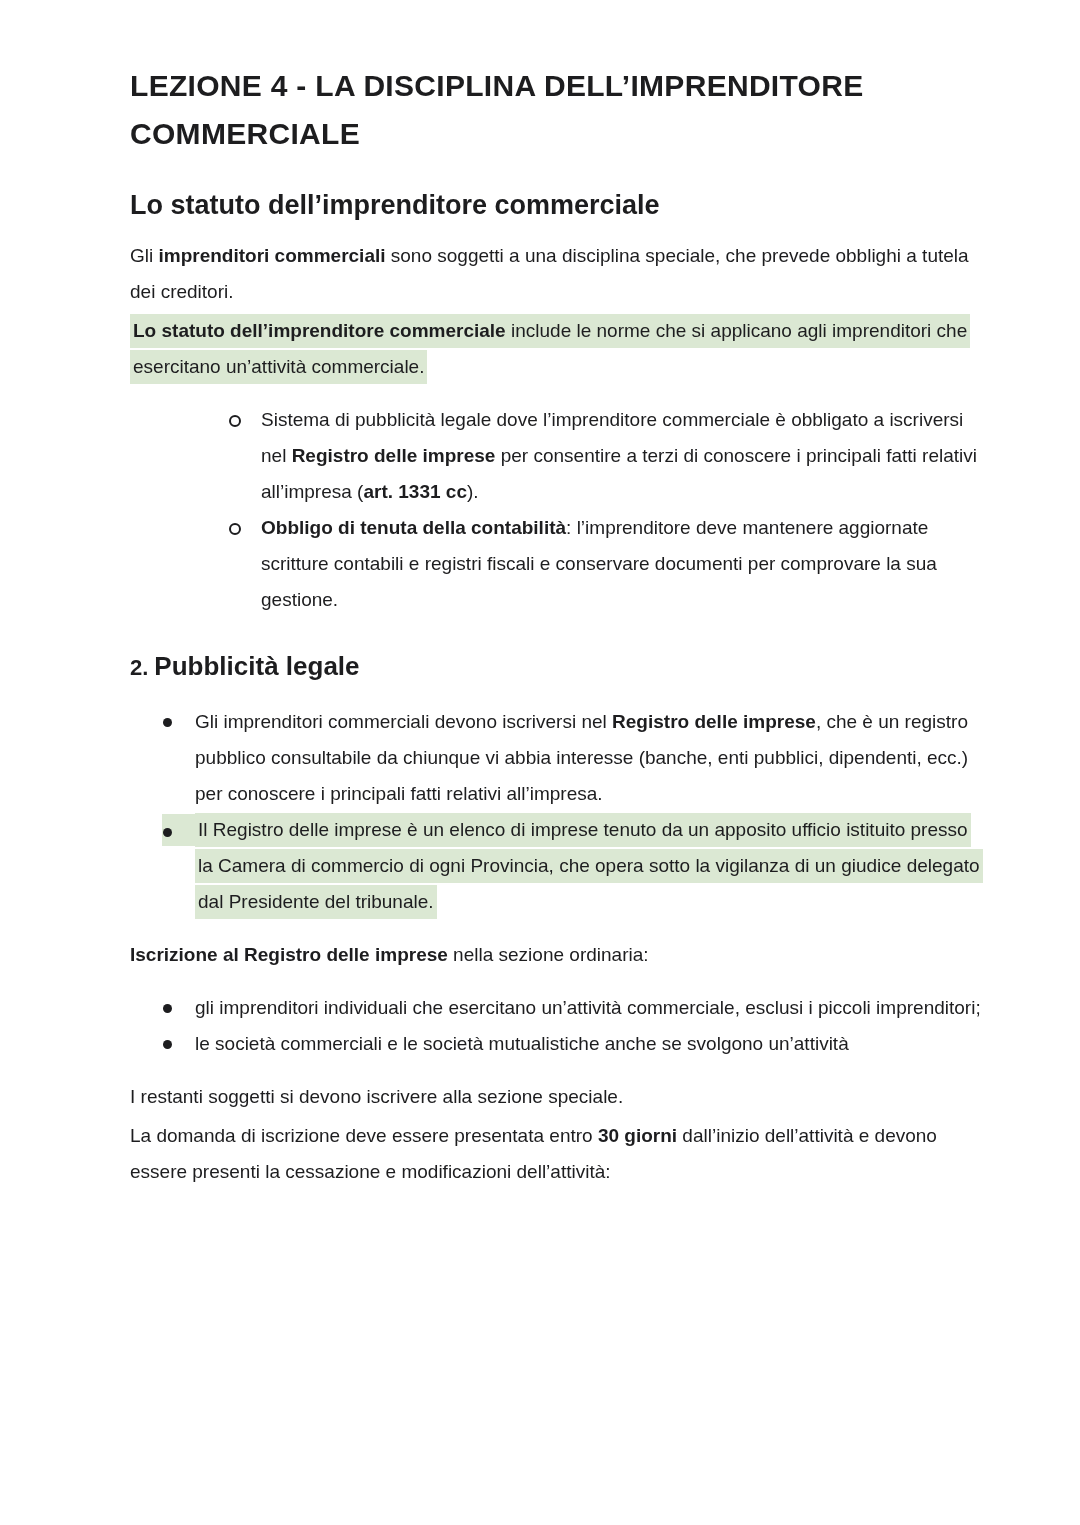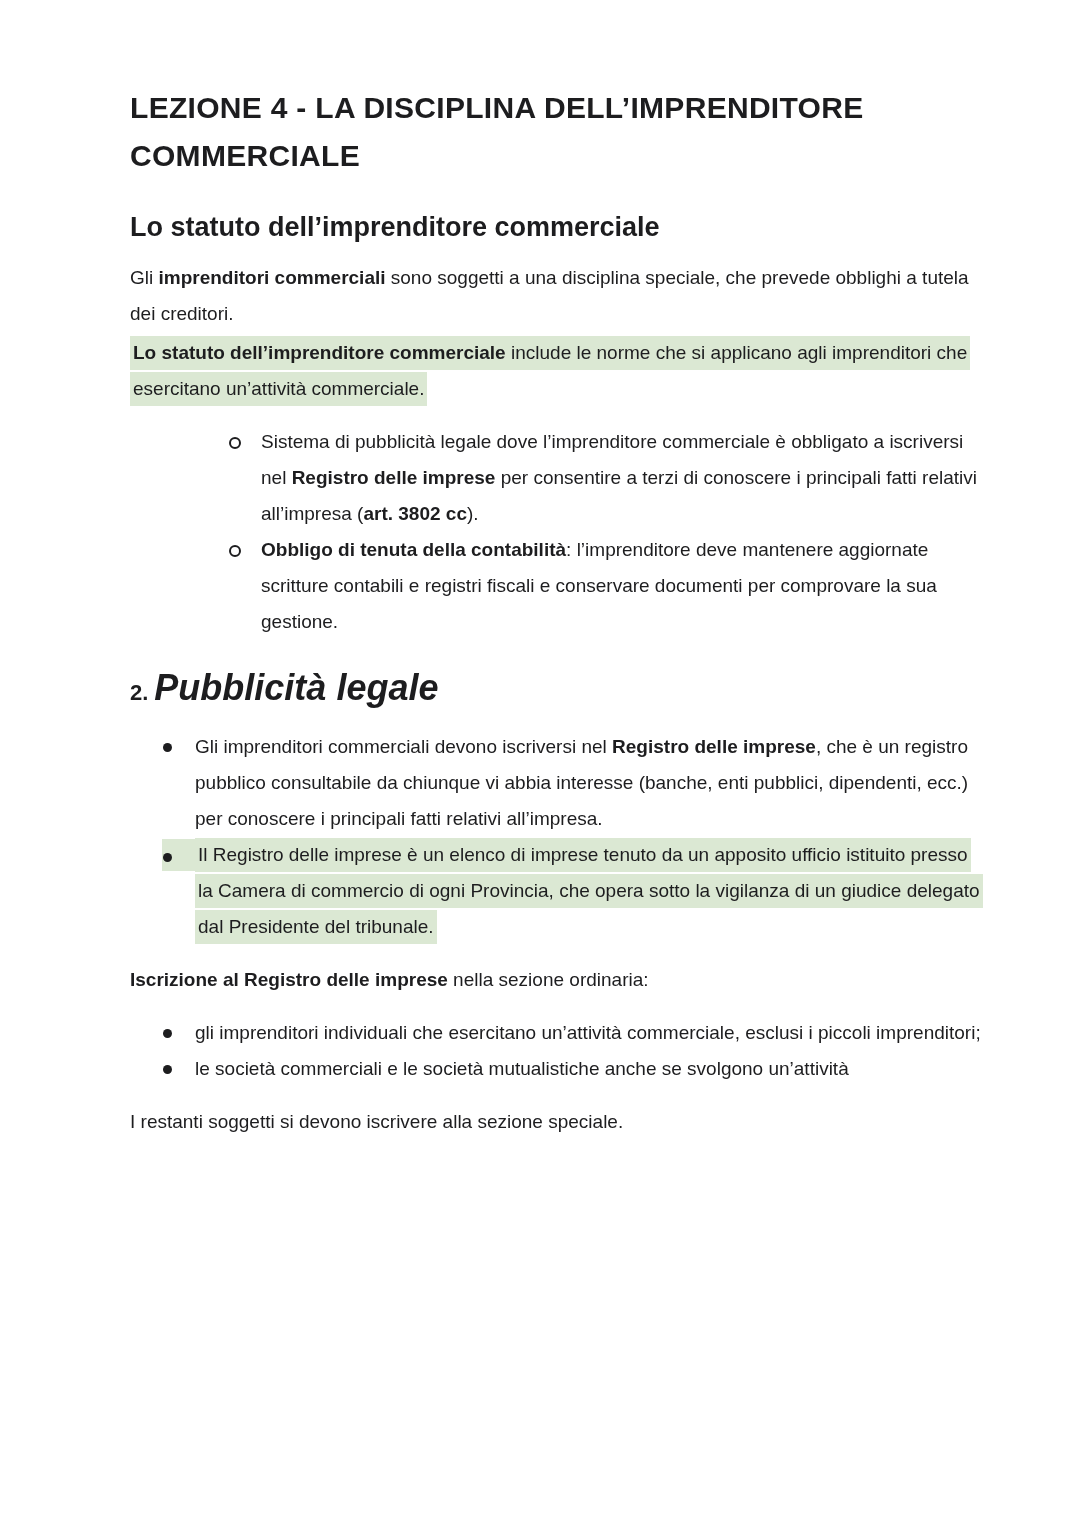--- a/index.html
+++ b/index.html
@@ -13,21 +13,21 @@
     overflow: hidden;
     color: #1d1d1f;
     font-family: "Liberation Sans", "DejaVu Sans", sans-serif;
     font-size: 19px;
     line-height: 36px;
   }
   .page {
     box-sizing: border-box;
     width: 1080px;
     height: 1525px;
-    padding: 84px 96px 0 130px;
+    padding: 62px 96px 0 130px;
     background: #ffffff;
   }
   h1 {
     font-size: 30px;
     line-height: 48px;
     font-weight: 700;
     letter-spacing: 0.3px;
     margin: 0 0 30px 0;
   }
   h2 {
@@ -39,23 +39,22 @@
   .h2num {
     margin: 30px 0 16px 0;
     line-height: 36px;
   }
   .h2num .num {
     font-size: 22px;
     font-weight: 700;
     margin-right: 6px;
   }
   .h2num .txt {
-    font-size: 36px;
+    font-size: 26px;
     font-weight: 700;
-    font-style: italic;
   }
   p {
     margin: 3px 0;
   }
   .b { font-weight: 700; }
   .hl {
     background: var(--hl, #dbe8d3);
     padding: 6px 3px 7px 3px;
     -webkit-box-decoration-break: clone;
     box-decoration-break: clone;
@@ -111,21 +110,21 @@
 
 <main class="page">
   <article>
       <h1>LEZIONE 4 - LA DISCIPLINA DELL’IMPRENDITORE COMMERCIALE</h1>
       <h2>Lo statuto dell’imprenditore commerciale</h2>
       <p><span><span>Gli </span><span class="b">imprenditori commerciali</span><span> sono soggetti a una disciplina speciale, che prevede obblighi a tutela dei creditori.</span></span></p>
       <p><span class="hl"><span class="b">Lo statuto dell’imprenditore commerciale</span><span> include le norme che si applicano agli imprenditori che esercitano un’attività commerciale.</span></span></p>
       <ul class="circle">
         <li>
           <span class="marker"></span>
-          <span class="item-text"><span><span>Sistema di pubblicità legale dove l’imprenditore commerciale è obbligato a iscriversi nel </span><span class="b">Registro delle imprese</span><span> per consentire a terzi di conoscere i principali fatti relativi all’impresa (</span><span class="b">art. 3802 cc</span><span>).</span></span></span>
+          <span class="item-text"><span><span>Sistema di pubblicità legale dove l’imprenditore commerciale è obbligato a iscriversi nel </span><span class="b">Registro delle imprese</span><span> per consentire a terzi di conoscere i principali fatti relativi all’impresa (</span><span class="b">art. 1331 cc</span><span>).</span></span></span>
         </li>
         <li>
           <span class="marker"></span>
           <span class="item-text"><span><span class="b">Obbligo di tenuta della contabilità</span><span>: l’imprenditore deve mantenere aggiornate scritture contabili e registri fiscali e conservare documenti per comprovare la sua gestione.</span></span></span>
         </li>
       </ul>
       <div class="h2num"><span class="num">2.</span><span class="txt">Pubblicità legale</span></div>
       <ul class="disc">
         <li>
           <span class="marker"></span>
@@ -141,14 +140,15 @@
         <li>
           <span class="marker"></span>
           <span class="item-text"><span><span>gli imprenditori individuali che esercitano un’attività commerciale, esclusi i piccoli imprenditori;</span></span></span>
         </li>
         <li>
           <span class="marker"></span>
           <span class="item-text"><span><span>le società commerciali e le società mutualistiche anche se svolgono un’attività</span></span></span>
         </li>
       </ul>
       <p><span><span>I restanti soggetti si devono iscrivere alla sezione speciale.</span></span></p>
+      <p><span><span>La domanda di iscrizione deve essere presentata entro </span><span class="b">30 giorni</span><span> dall’inizio dell’attività e devono essere presenti la cessazione e modificazioni dell’attività:</span></span></p>
     </article>
 </main>
 
 </body></html>

